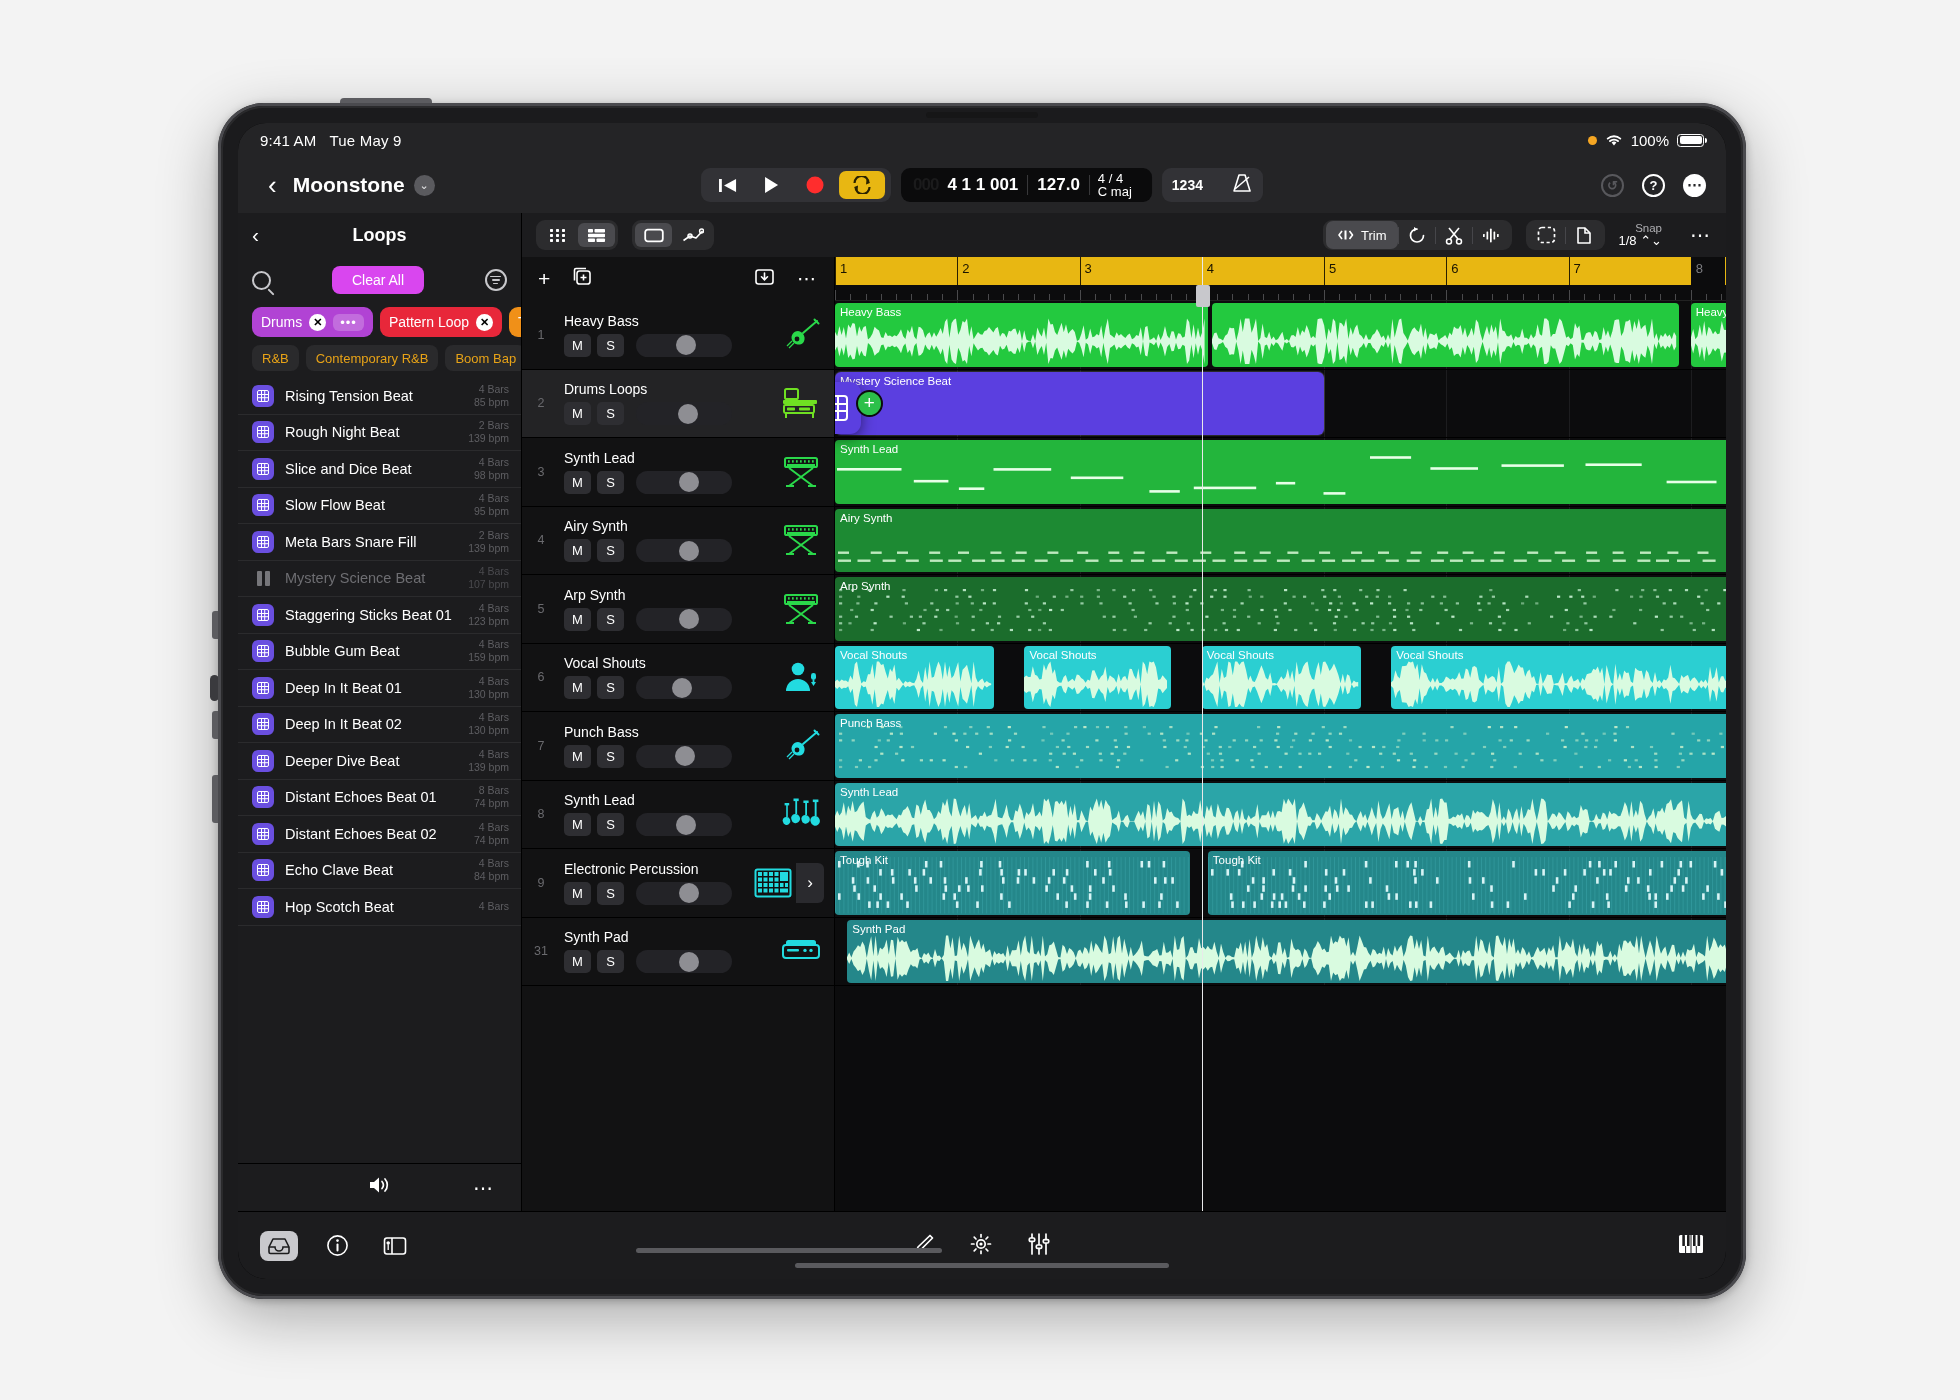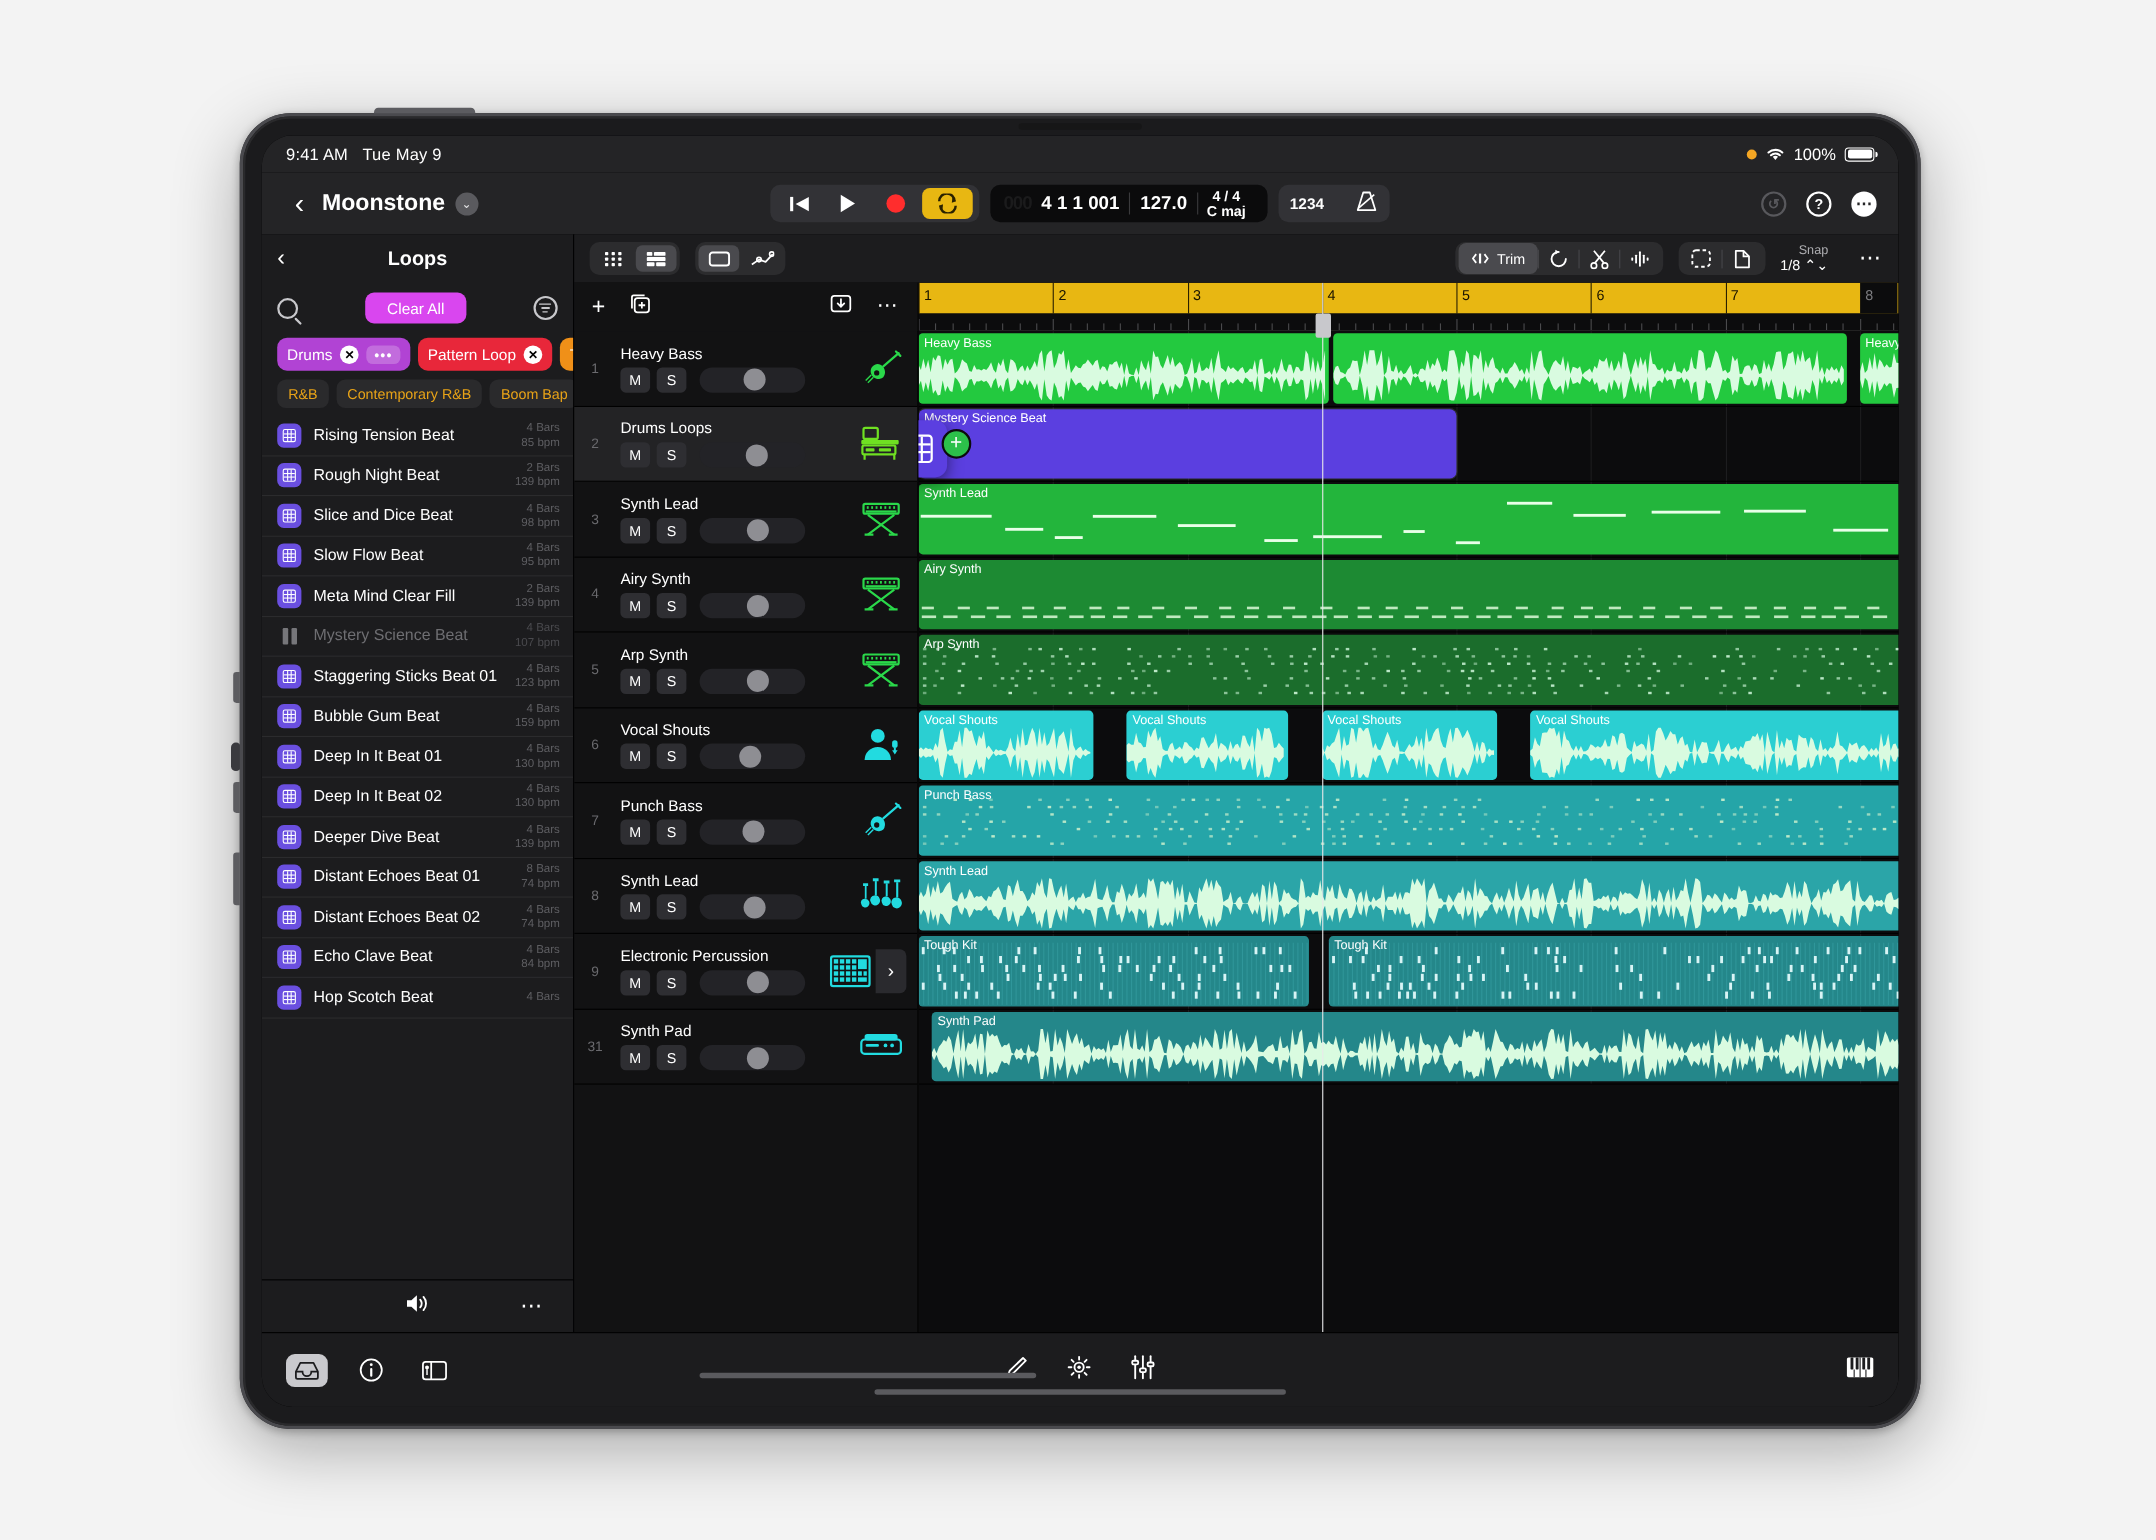--- a/index.html
+++ b/index.html
@@ -62,21 +62,21 @@
   .hd-chev { width:21px; height:21px; border-radius:50%; background:#5a5a5e; display:inline-flex; align-items:center; justify-content:center; font-size:11px; color:#e4e4e6; margin-left:9px; }
   .transport { position:absolute; left:50%; transform:translateX(-50%); display:flex; align-items:center; gap:10px; }
   .tgroup { background:#323236; border-radius:9px; display:flex; align-items:center; height:34px; padding:0 6px; gap:4px;}
   .tbtn { width:40px; height:28px; display:flex; align-items:center; justify-content:center; color:#fff; cursor:pointer; }
   .tbtn.rec { color:#ff2d2d; font-size:26px; line-height:0;}
   .cycle { width:46px; height:28px; border-radius:7px; background:#e8b712; color:#2a2200; display:flex; align-items:center; justify-content:center; font-size:18px; cursor:pointer;}
   .lcd { background:#0b0b0c; border-radius:9px; height:34px; display:flex; align-items:center; padding:0 12px; gap:0; }
   .lcd-cell { color:#fff; font-size:17px; font-weight:bold; padding:0 9px; display:flex; align-items:center; }
   .lcd-sep { width:1px; height:20px; background:#3a3a3c; }
   .lcd-ghost { color:#1b1b1c; font-size:17px; font-weight:bold; letter-spacing:-1px;}
-  .lcd-sig { line-height:1.02; text-align:center; font-size:13px; font-weight:bold; color:#fff; padding:0 8px; }
+  .lcd-sig { line-height:1.02; font-size:13px; font-weight:normal; color:#fff; padding:0 8px; }
   .mgroup { background:#323236; border-radius:9px; height:34px; display:flex; align-items:center; padding:0 10px; gap:28px; }
   .hd-right { margin-left:auto; display:flex; align-items:center; gap:18px; }
   .circ-icn { width:23px; height:23px; border-radius:50%; border:2px solid #fff; display:flex; align-items:center; justify-content:center; font-size:13px; color:#fff; font-weight:bold; cursor:pointer;}
   .circ-icn.dim { border-color:#58585c; color:#58585c; }
   .circ-fill { width:23px; height:23px; border-radius:50%; background:#fff; color:#242426; display:flex;align-items:center;justify-content:center;font-size:15px;font-weight:bold; cursor:pointer;}
 
   
   .bodyrow { position:absolute; left:0; top:90px; width:100%; bottom:68px; display:flex; }
 
   
@@ -345,21 +345,21 @@
                 <span class="lthumb">
                   <span class="grid"></span>
                 </span>
                 <span class="lname">Slow Flow Beat</span>
                 <span class="lmeta"><span>4 Bars</span><br><span>95 bpm</span></span>
               </div>
               <div class="loopitem">
                 <span class="lthumb">
                   <span class="grid"></span>
                 </span>
-                <span class="lname">Meta Mind Clear Fill</span>
+                <span class="lname">Meta Bars Snare Fill</span>
                 <span class="lmeta"><span>2 Bars</span><br><span>139 bpm</span></span>
               </div>
               <div class="loopitem inactive">
                 <span class="pausebars">
                   <i></i>
                   <i></i>
                 </span>
                 <span class="lname">Mystery Science Beat</span>
                 <span class="lmeta"><span>4 Bars</span><br><span>107 bpm</span></span>
               </div>

